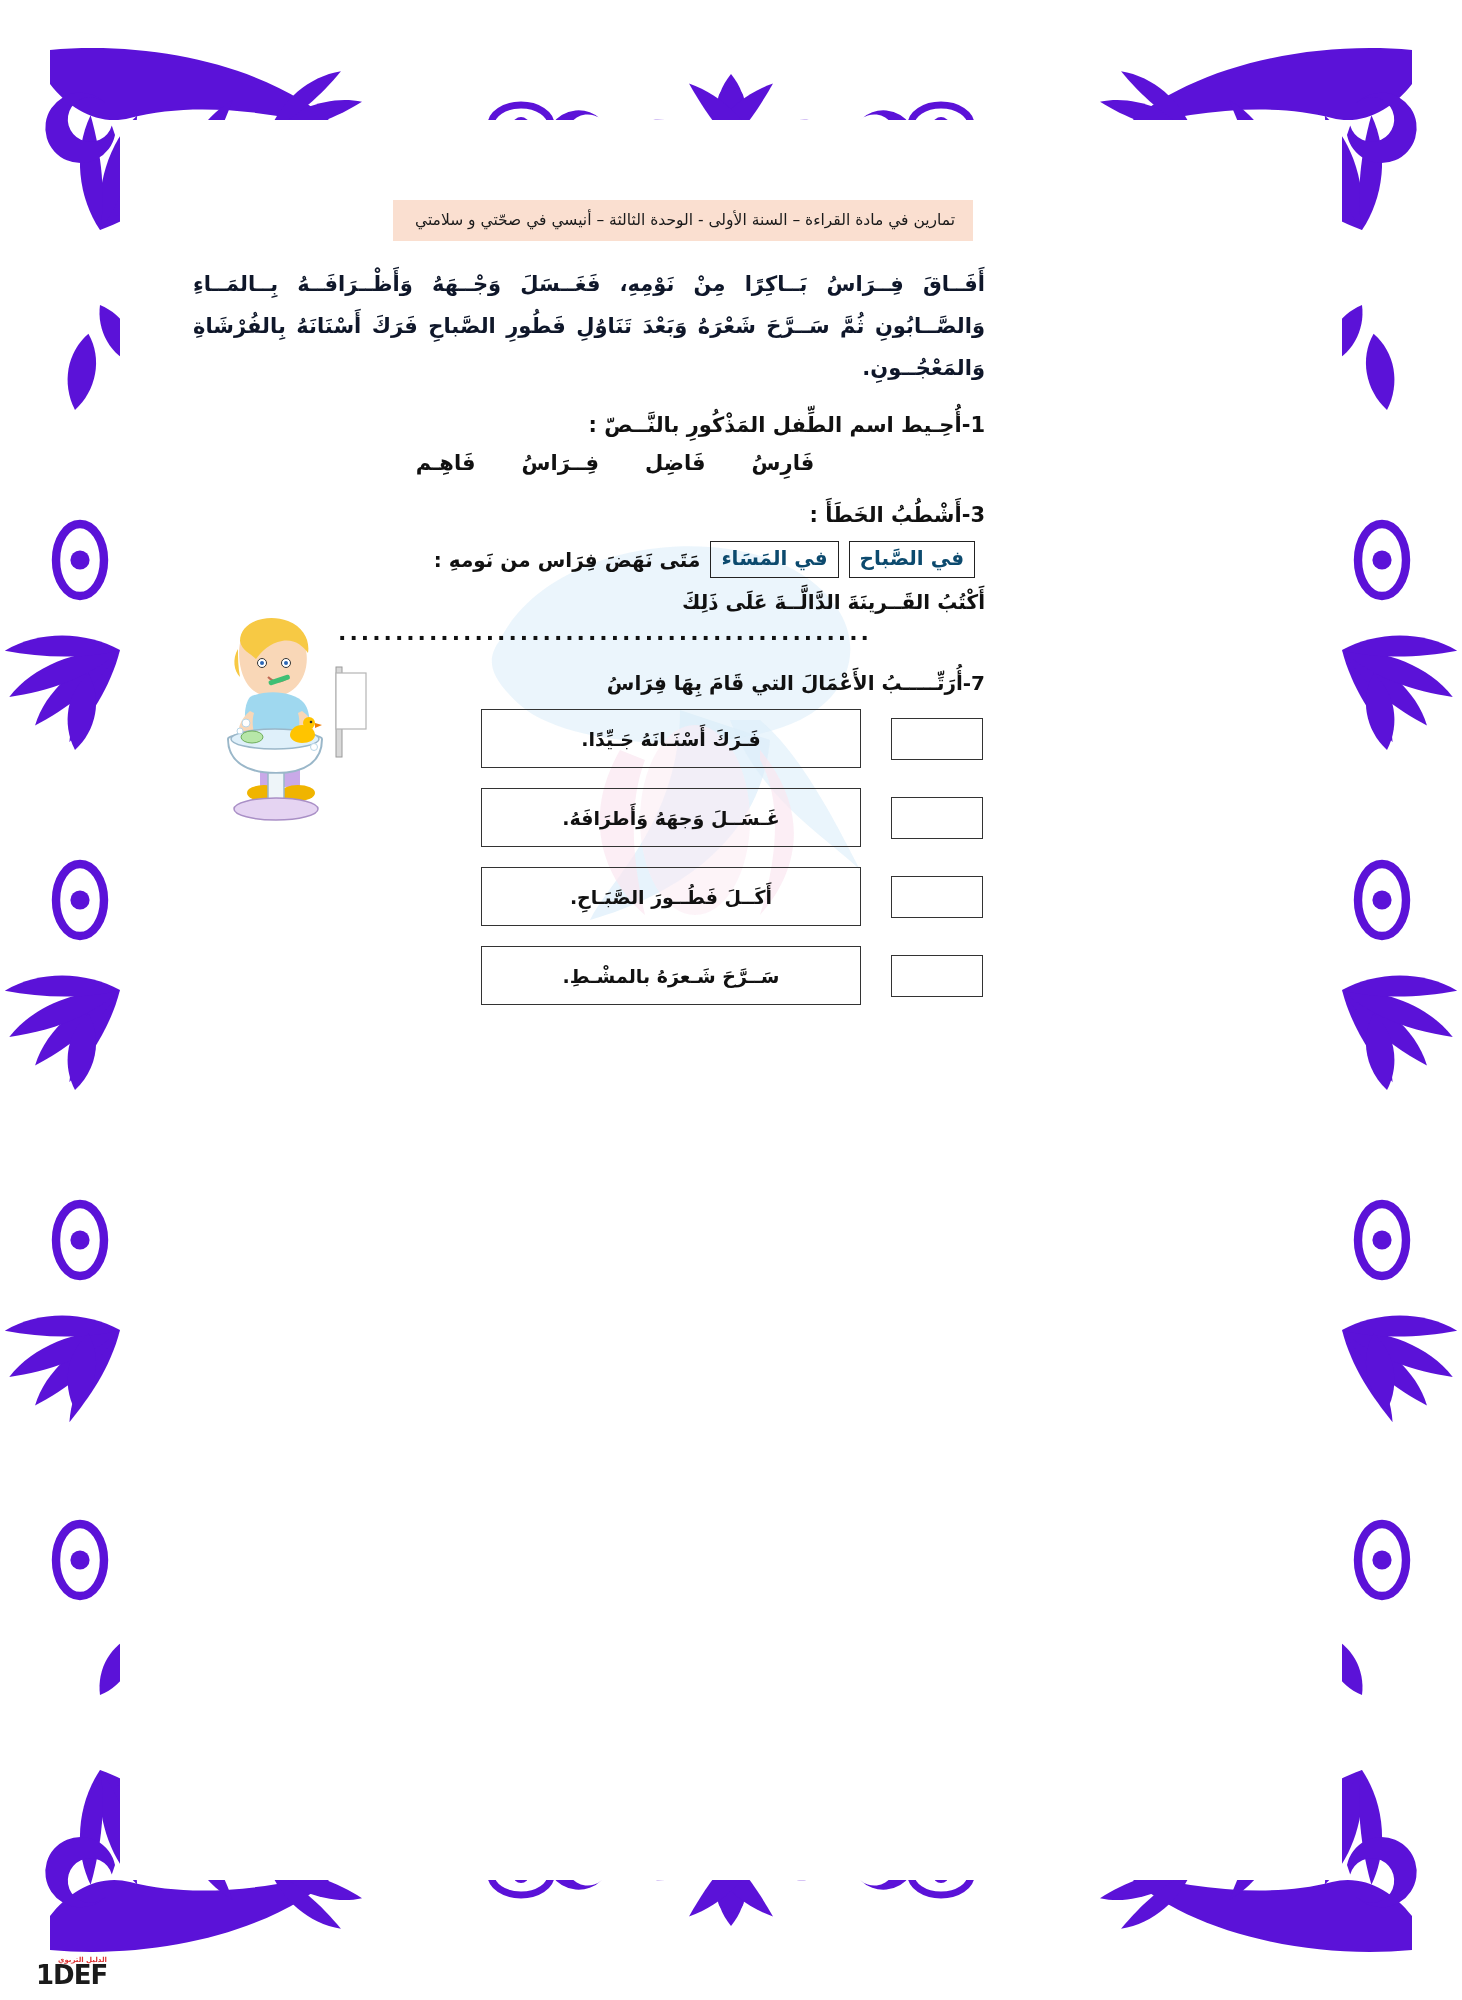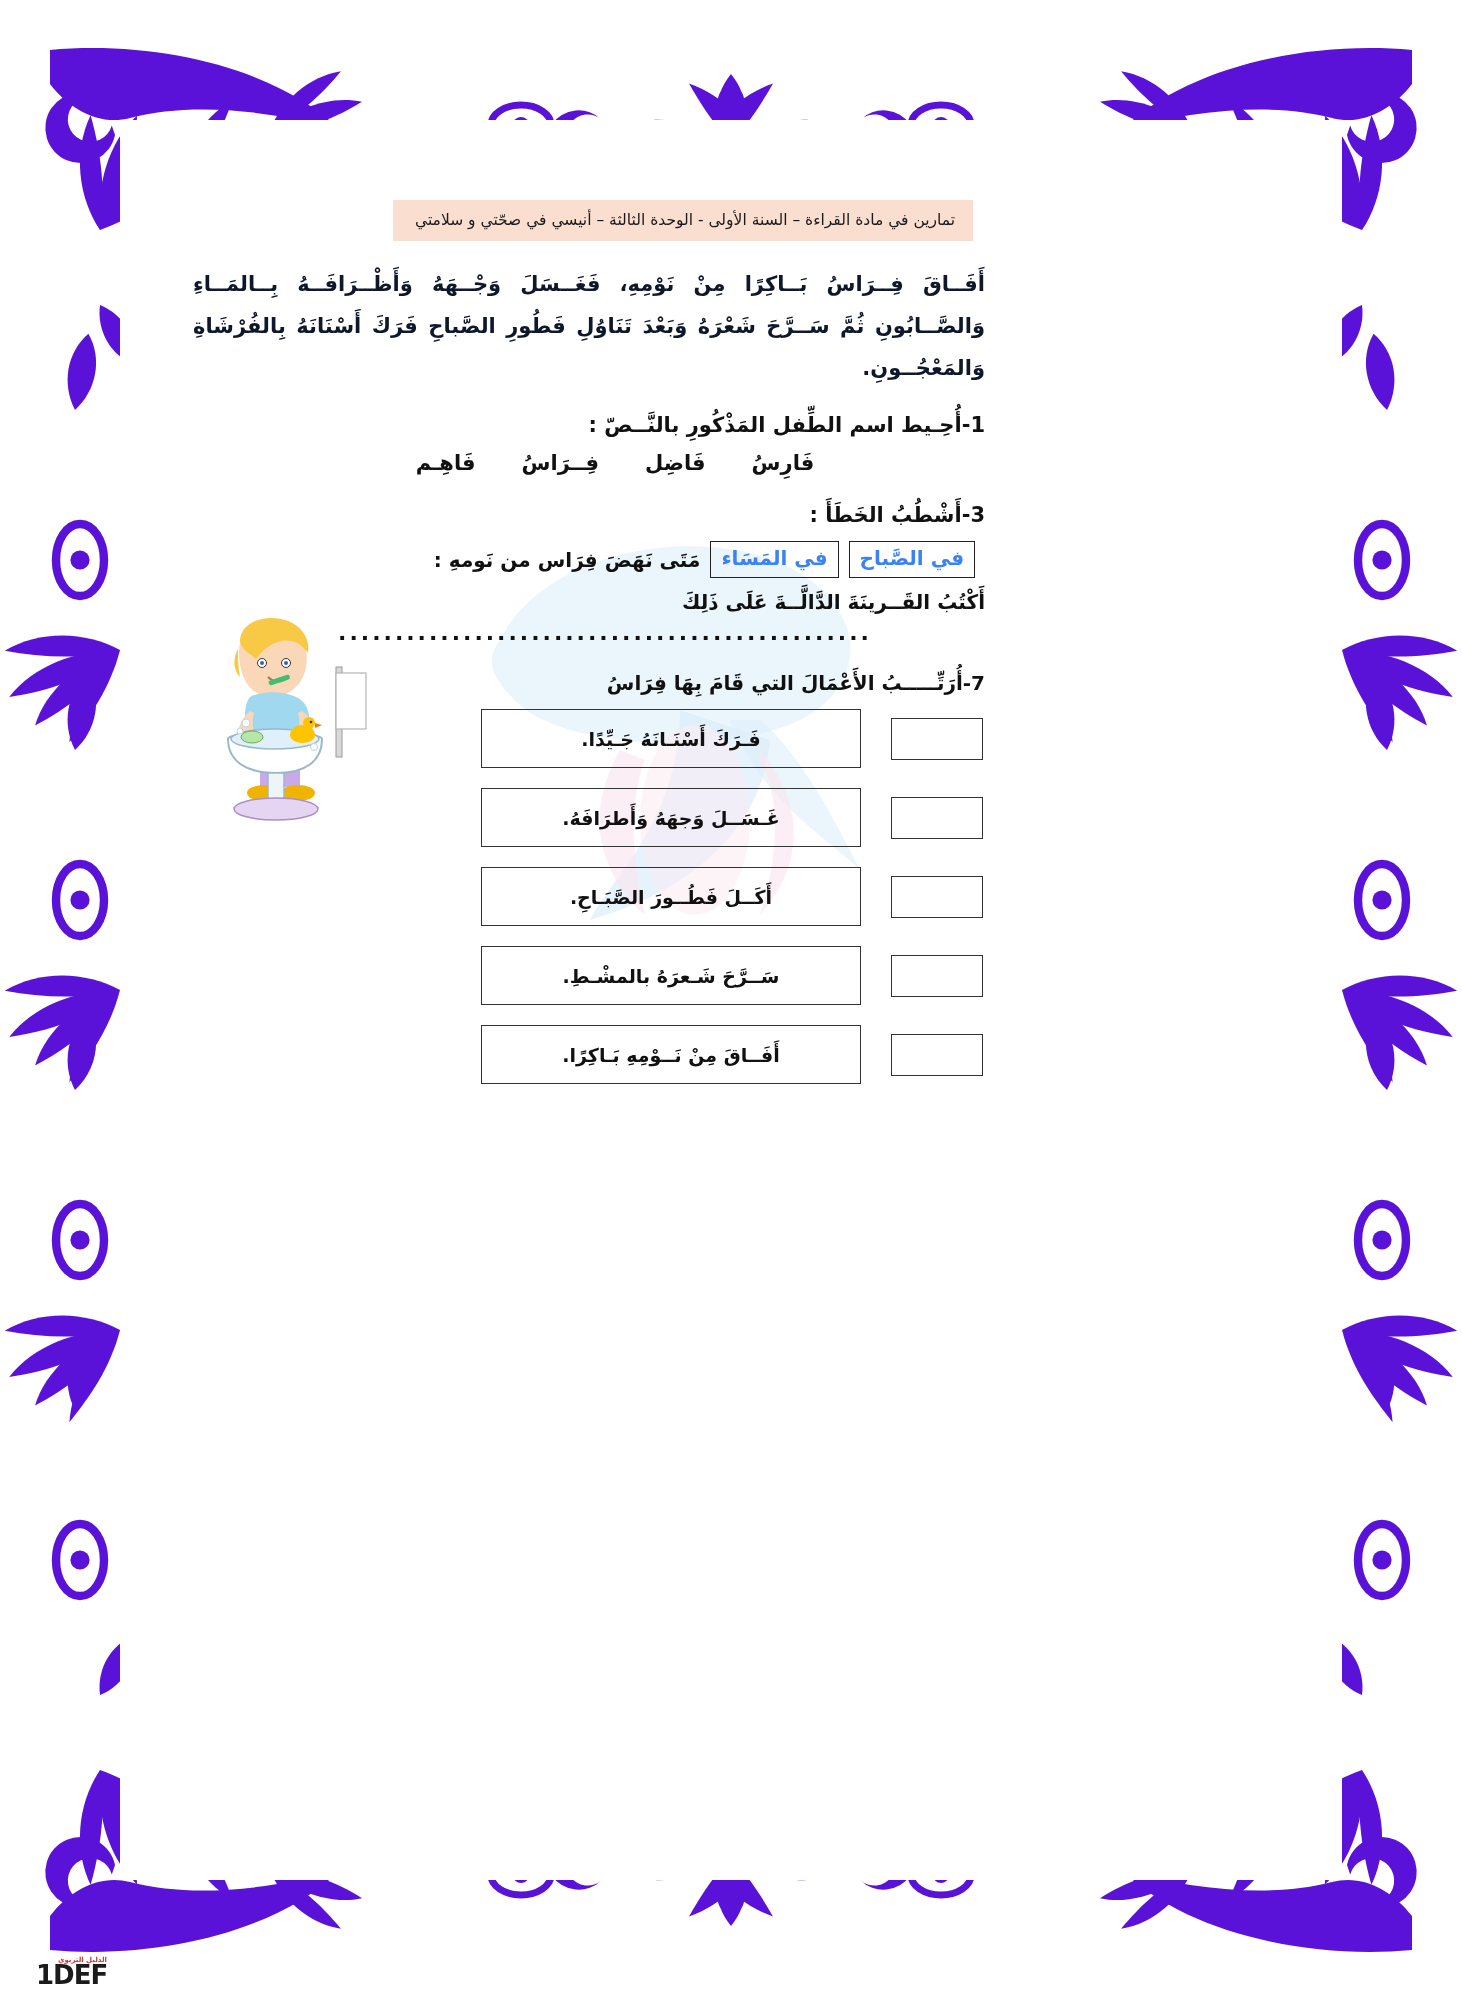--- a/index.html
+++ b/index.html
@@ -77,21 +77,21 @@
     display:flex;flex-direction:row;align-items:center;
     justify-content:flex-start;
     gap:10px;
     font-size:20px;font-weight:bold;color:#111;
     margin:0 0 12px 0;
     padding-right:10px;
   }
   .mcq-box{
     border:1.6px solid #222;
     padding:3px 10px 5px 10px;
-    font-size:20px;font-weight:bold;color:#3b82f6;
+    font-size:20px;font-weight:bold;color:#0c4a6e;
     line-height:1.35;
     background:transparent;
   }
 
   .sub-line{
     font-size:20px;font-weight:bold;color:#111;
     margin:4px 0 6px 0;text-align:right;
   }
   .dots{
     font-size:22px;color:#111;letter-spacing:3px;
@@ -378,24 +378,20 @@
       <div class="order-text">غَـسَــلَ وَجهَهُ وَأَطرَافَهُ.</div>
     </div>
     <div class="order-row">
       <div class="order-blank"></div>
       <div class="order-text">أَكَــلَ فَطُــورَ الصَّبَـاحِ.</div>
     </div>
     <div class="order-row">
       <div class="order-blank"></div>
       <div class="order-text">سَــرَّحَ شَـعرَهُ بالمشْـطِ.</div>
     </div>
-    <div class="order-row">
-      <div class="order-blank"></div>
-      <div class="order-text">أَفَــاقَ مِنْ نَــوْمِهِ بَـاكِرًا.</div>
-    </div>
 
   </div>
 
   <div class="logo">
     <span class="logo-text">1DEF</span>
     <span class="logo-sub">الدليل التربوي</span>
   </div>
 
 </div>
 

